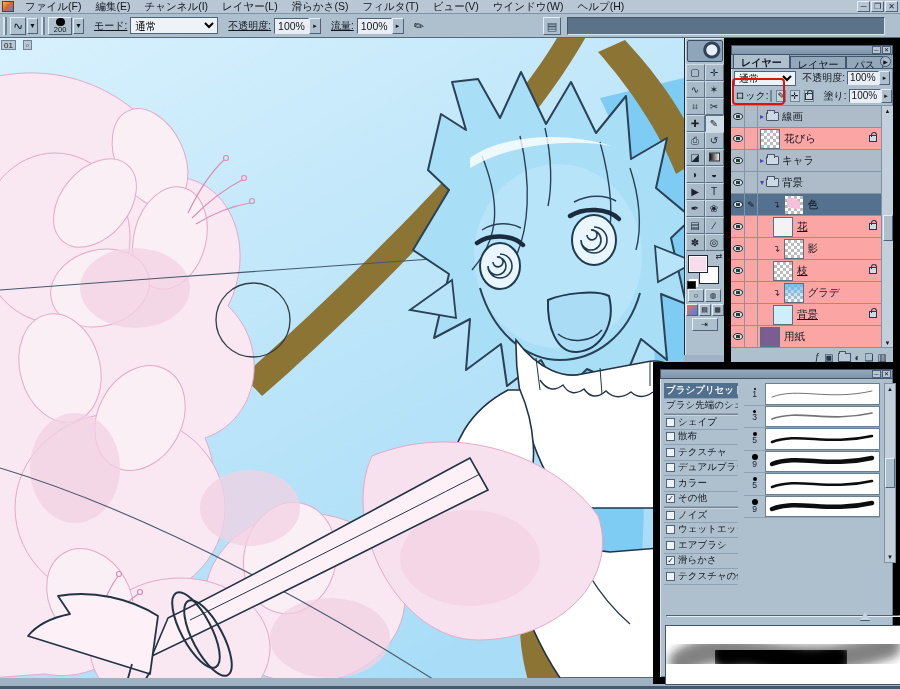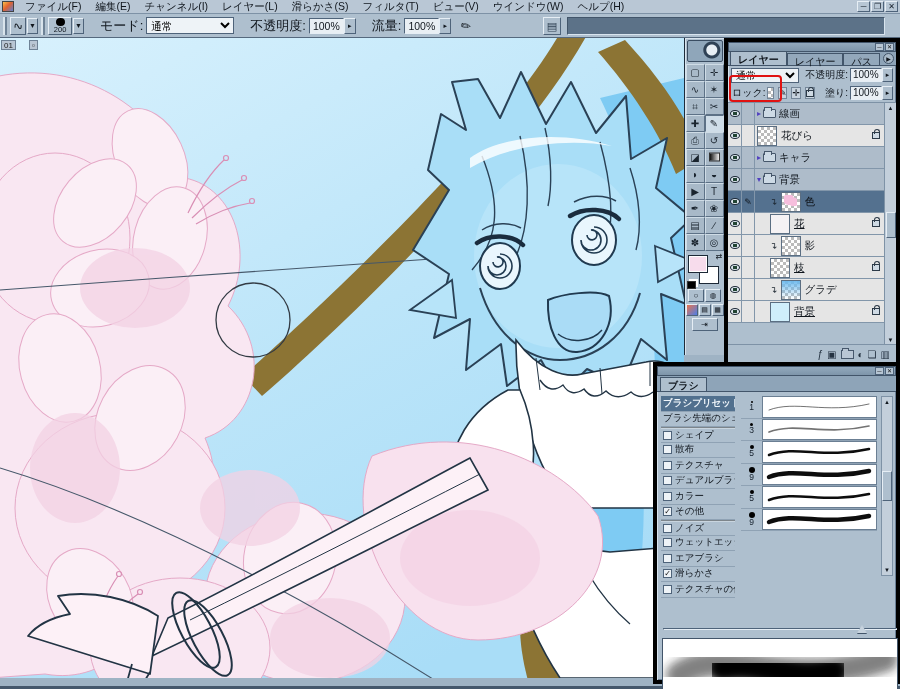--- a/index.html
+++ b/index.html
@@ -3,49 +3,49 @@
 <meta charset="utf-8">
 <style>
   * { margin:0; padding:0; box-sizing:border-box; }
   html,body { width:900px; height:689px; }
   body { font-family:"Liberation Sans","DejaVu Sans",sans-serif; font-size:11px; background:#aebfce; color:#10161d; overflow:hidden; }
   #app { position:relative; width:900px; height:689px; background:#9fb3c4; }
 
   
   .raised { border:1px solid; border-color:#e6eef5 #4e637a #4e637a #e6eef5; background:#aebfce; }
   .sunken { border:1px solid; border-color:#4e637a #e6eef5 #e6eef5 #4e637a; background:#e9eff4; }
-  .panel-border { border:4px solid #000000; box-shadow:inset 1px 1px 0 #d8e4ee, inset -1px -1px 0 #6b8097; }
+  .panel-border { border:7px solid #000000; box-shadow:inset 1px 1px 0 #d8e4ee, inset -1px -1px 0 #6b8097; }
   .win-btn { display:inline-flex; align-items:center; justify-content:center; width:13px; height:11px; font-size:8px; line-height:1; color:#16202c; border:1px solid; border-color:#e6eef5 #4e637a #4e637a #e6eef5; background:#b7c6d4; }
 
   
   #menubar { position:absolute; left:0; top:0; width:900px; height:14px; background:#b9c7d5; border-bottom:1px solid #7e92a6; display:flex; align-items:center; }
   #app-icon { width:12px; height:11px; margin:0 4px 0 2px; background:linear-gradient(135deg,#f7c14d 0%,#e2622f 45%,#5a7fd0 100%); border:1px solid #444; }
   .menu-item { padding:1px 7px; white-space:nowrap; font-size:10.5px; }
   #win-controls { position:absolute; right:2px; top:1px; display:flex; gap:1px; }
 
   
   #optionsbar { position:absolute; left:0; top:14px; width:900px; height:24px; background:#aebfce; border-bottom:1px solid #55697e; display:flex; align-items:center; }
   .grip { width:4px; height:18px; margin:0 3px; border-left:2px solid #d9e4ec; border-right:2px solid #6e8296; }
   .opt-chip { display:inline-flex; align-items:center; height:18px; padding:0 2px; margin-right:1px; }
   .drop-arrow { width:11px; height:16px; font-size:7px; display:inline-flex; align-items:center; justify-content:center; }
   .brush-squiggle { font-size:12px; transform:rotate(-15deg); }
   .dot200 { display:flex; flex-direction:column; align-items:center; justify-content:center; width:24px; height:18px; line-height:1; }
   .dot200 .dot { width:9px; height:9px; border-radius:50%; background:#000; }
   .dot200 .num { font-size:7.5px; }
-  .opt-label { margin:0 3px 0 16px; font-size:13px; white-space:nowrap; }
+  .opt-label { margin:0 3px 0 10px; font-size:10px; white-space:nowrap;text-decoration:underline; }
   .opt-field { display:inline-flex; align-items:center; height:16px; }
   .opt-field .val { min-width:34px; height:16px; padding:1px 3px; font-size:10.5px; }
   .spin { width:12px; height:16px; font-size:7px; display:inline-flex; align-items:center; justify-content:center; }
   select.mode { width:88px; height:17px; font-size:10.5px; background:#eef3f7; border:1px solid #4e637a; }
   #palette-well { position:absolute; left:567px; top:3px; width:318px; height:18px; background:#5c7288; border:1px solid; border-color:#42556a #d8e4ee #d8e4ee #42556a; }
   #file-icon-btn { position:absolute; left:543px; top:3px; width:18px; height:18px; display:flex; align-items:center; justify-content:center; font-size:11px; color:#2c3e50; }
 
   
   #canvas { position:absolute; left:0; top:38px; width:684px; height:640px; overflow:hidden; background:#cdeafa; }
-  #doc-chips { position:absolute; left:1px; top:2px; display:flex; gap:13px; z-index:5; }
+  #doc-chips { position:absolute; left:1px; top:2px; display:flex; gap:7px; z-index:5; }
   .chip { font-size:8px; padding:0 2px; height:10px; line-height:10px; background:#b9c6d4; border:1px solid #6e8296; color:#222; }
   .scroll-arrow { width:11px; height:10px; font-size:6px; display:inline-flex; align-items:center; justify-content:center; }
 
   
   #toolbox { position:absolute; left:684px; top:38px; width:40px; height:317px; background:#aebfce; border-left:1px solid #1d2b3a; box-shadow:inset 1px 1px 0 #d8e4ee; padding-top:1px; z-index:6; }
   #tb-banner { width:36px; height:22px; margin:1px auto 2px auto; background:radial-gradient(circle at 70% 45%, #e8eff5 0 5px, #2f4256 6px 8px, #8fa6ba 9px); border:1px solid #3a4d62; border-radius:2px; }
   #tools { display:grid; grid-template-columns:19px 19px; justify-content:center; }
   .tool { width:19px; height:17px; display:flex; align-items:center; justify-content:center; font-size:10px; color:#1a242e; border:1px solid; border-color:#cfdce6 #5d7186 #5d7186 #cfdce6; background:#a8b9c8; }
   .tool.selected { background:#cfdde8; border-color:#5d7186 #cfdce6 #cfdce6 #5d7186; }
   .tool .g { transform:translateY(-0.5px); }
@@ -71,21 +71,21 @@
   #mode-row, #lock-row { display:flex; align-items:center; padding:2px 3px; height:18px; position:relative; }
   #mode-row select { width:86px; height:15px; font-size:10px; background:#eef3f7; border:1px solid #4e637a; }
   .small-label { font-size:10px; margin:0 2px 0 6px; white-space:nowrap; }
   .pct-field { display:inline-flex; align-items:center; }
   .pct-field .val { width:32px; height:14px; font-size:10px; padding:0 2px; }
   .pct-field .spin { width:11px; height:14px; }
   .lock-toggle { width:12px; height:12px; margin-right:4px; display:inline-flex; align-items:center; justify-content:center; font-size:9px; border:1px solid #748699; background:#c7d3de; }
   .checker-bg { background-color:#fff; background-image:linear-gradient(45deg,#bbb 25%,transparent 25%,transparent 75%,#bbb 75%),linear-gradient(45deg,#bbb 25%,transparent 25%,transparent 75%,#bbb 75%); background-size:6px 6px; background-position:0 0,3px 3px; }
   #lock-annotation { position:absolute; left:1px; top:-9px; width:53px; height:27px; border:2px solid #e01212; border-radius:4px; z-index:9; pointer-events:none; }
   #layer-list { position:relative; height:242px; background:#aebfce; border-top:1px solid #7e92a6; overflow:hidden; }
-  .layer-row { display:flex; align-items:center; height:22px; border-bottom:1px solid #8296aa; background:#e5e5e5; padding-right:16px; }
+  .layer-row { display:flex; align-items:center; height:22px; border-bottom:1px solid #8296aa; background:#fca5a5; padding-right:16px; }
   .layer-row.group { background:#aebcca; }
   .layer-row.selected { background:#54718f; }
   .eye-cell { width:14px; height:22px; border-right:1px solid #8296aa; display:flex; align-items:center; justify-content:center; flex:none; }
   .col2 { width:13px; height:22px; border-right:1px solid #8296aa; display:flex; align-items:center; justify-content:center; font-size:9px; flex:none; }
   .eye { width:10px; height:7px; border:1px solid #1c2836; border-radius:50%; background:radial-gradient(circle,#243 0 2px,#dfe8f0 2px); }
   .tri { font-size:8px; color:#5140c0; margin:0 2px; }
   .folder { width:13px; height:9px; background:#cddaE5; border:1px solid #46576b; border-radius:1px; position:relative; margin-right:3px; flex:none; }
   .folder:before { content:""; position:absolute; left:0; top:-3px; width:6px; height:3px; background:#cddaE5; border:1px solid #46576b; border-bottom:none; }
   .clip-arrow { font-size:9px; margin:0 1px 0 2px; color:#1a242e; }
   .thumb { width:20px; height:20px; border:1px solid #5b6e82; margin:0 4px 0 2px; flex:none; }
@@ -525,20 +525,28 @@
           <div class="layer-row">
             <div class="eye-cell">
               <span class="eye"></span>
             </div>
             <div class="col2"></div>
             <span class="indent"></span>
             <div class="thumb blue"></div>
             <span class="layer-name underline">背景</span>
             <span class="row-lock"></span>
           </div>
+          <div class="layer-row">
+            <div class="eye-cell">
+              <span class="eye"></span>
+            </div>
+            <div class="col2"></div>
+            <div class="thumb purple"></div>
+            <span class="layer-name">用紙</span>
+          </div>
         </div>
       <div id="layer-scroll">
         <span class="scroll-arrow">▲</span>
         <span class="thumbv raised"></span>
         <span class="scroll-arrow">▼</span>
       </div>
     </div>
     <div id="layers-footer">
       <span class="footer-icon">ƒ</span>
       <span class="footer-icon">▣</span>
@@ -546,23 +554,20 @@
       <span class="footer-icon">◐</span>
       <span class="footer-icon">❏</span>
       <span class="footer-icon">▥</span>
     </div>
   </div>
 
   <div id="brush-window" class="panel-border">
     <div class="panel-titlebar">
       <span class="mini-btn">─</span>
       <span class="mini-btn">✕</span>
-    </div>
-    <div id="brush-tab-row">
-      <span class="tab active">ブラシ</span>
     </div>
     <div id="brush-body">
       <div id="brush-sections">
           <div class="brush-sec active">
             <span>ブラシプリセット</span>
           </div>
           <div class="brush-sec">
             <span>ブラシ先端のシェイプ</span>
           </div>
           <div class="brush-sec sep">

